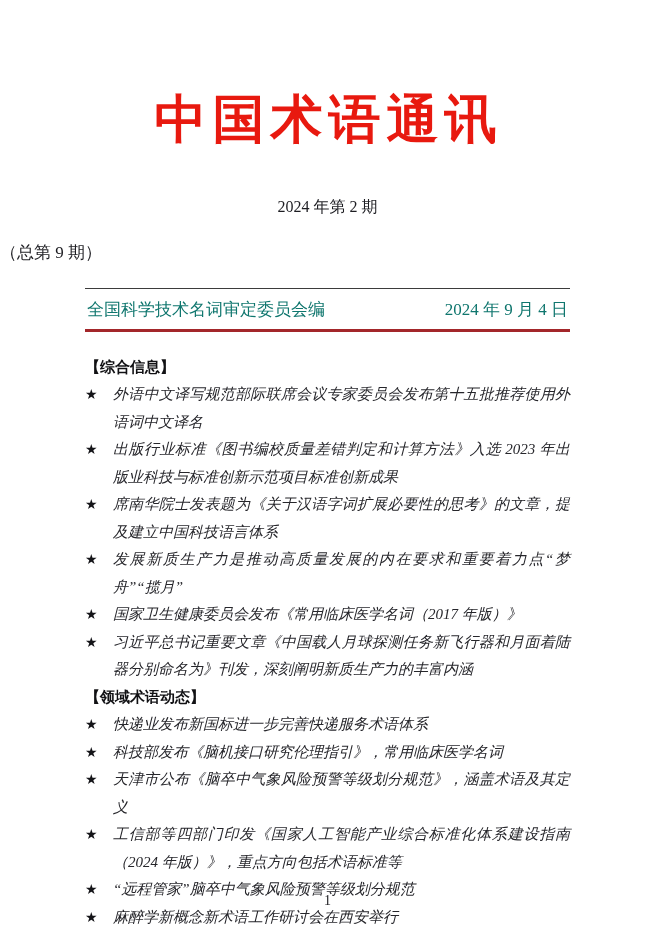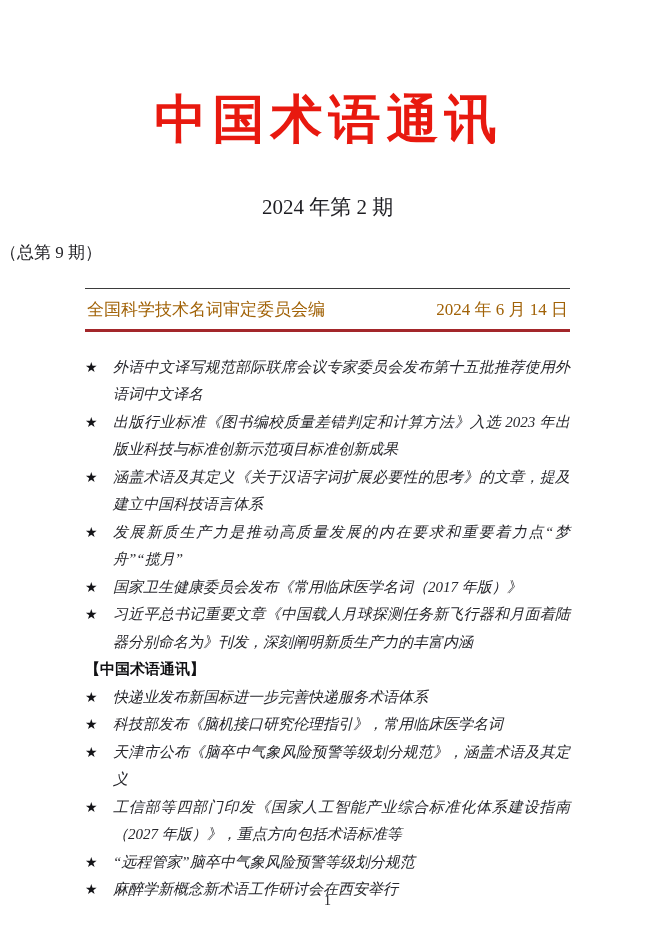--- a/index.html
+++ b/index.html
@@ -19,41 +19,41 @@
     text-align: center;
     font-size: 52px;
     font-weight: 700;
     letter-spacing: 6px;
     line-height: 1.3;
     color: #e8190f;
   }
   .issue-line {
     margin-top: 42px;
     text-align: center;
-    font-size: 21px;
+    font-size: 16px;
     line-height: 22px;
     color: #1d1d22;
   }
   .total-line {
     margin-top: 24px;
     font-size: 17px;
     line-height: 22px;
     color: #1d1d22;
   }
   .editor-row {
     margin: 24px 85px 0 85px;
     border-top: 1px solid #3b3b3b;
     border-bottom: 3px solid #a3262a;
     padding: 9px 2px 8px 2px;
     display: flex;
     justify-content: space-between;
     align-items: baseline;
     font-size: 17px;
     line-height: 23px;
-    color: #a16207;
+    color: #0f766e;
   }
   .body-content {
     margin: 22px 85px 0 85px;
     font-size: 15px;
     line-height: 27.5px;
     color: #26262b;
   }
   .section-header {
     font-weight: 700;
     color: #111114;
@@ -88,68 +88,69 @@
 <div class="page">
 
   <h1 class="title">中国术语通讯</h1>
 
   <div class="issue-line">2024 年第 2 期</div>
 
   <div class="total-line">（总第 9 期）</div>
 
   <div class="editor-row">
     <span>全国科学技术名词审定委员会编</span>
-    <span>2024 年 6 月 14 日</span>
+    <span>2024 年 9 月 4 日</span>
   </div>
 
   <div class="body-content">
 
+    <div class="section-header">【综合信息】</div>
 
     <div class="item">
       <span class="star">★</span>
       <span class="item-text">外语中文译写规范部际联席会议专家委员会发布第十五批推荐使用外语词中文译名</span>
     </div>
     <div class="item">
       <span class="star">★</span>
       <span class="item-text">出版行业标准《图书编校质量差错判定和计算方法》入选 2023 年出版业科技与标准创新示范项目标准创新成果</span>
     </div>
     <div class="item">
       <span class="star">★</span>
-      <span class="item-text">涵盖术语及其定义《关于汉语字词扩展必要性的思考》的文章，提及建立中国科技语言体系</span>
+      <span class="item-text">席南华院士发表题为《关于汉语字词扩展必要性的思考》的文章，提及建立中国科技语言体系</span>
     </div>
     <div class="item">
       <span class="star">★</span>
       <span class="item-text">发展新质生产力是推动高质量发展的内在要求和重要着力点“梦舟”“揽月”</span>
     </div>
     <div class="item">
       <span class="star">★</span>
       <span class="item-text">国家卫生健康委员会发布《常用临床医学名词（2017 年版）》</span>
     </div>
     <div class="item">
       <span class="star">★</span>
       <span class="item-text">习近平总书记重要文章《中国载人月球探测任务新飞行器和月面着陆器分别命名为》刊发，深刻阐明新质生产力的丰富内涵</span>
     </div>
 
-    <div class="section-header">【中国术语通讯】</div>
+    <div class="section-header">【领域术语动态】</div>
 
     <div class="item">
       <span class="star">★</span>
       <span class="item-text">快递业发布新国标进一步完善快递服务术语体系</span>
     </div>
     <div class="item">
       <span class="star">★</span>
       <span class="item-text">科技部发布《脑机接口研究伦理指引》，常用临床医学名词</span>
     </div>
     <div class="item">
       <span class="star">★</span>
       <span class="item-text">天津市公布《脑卒中气象风险预警等级划分规范》，涵盖术语及其定义</span>
     </div>
     <div class="item">
       <span class="star">★</span>
-      <span class="item-text">工信部等四部门印发《国家人工智能产业综合标准化体系建设指南（2027 年版）》，重点方向包括术语标准等</span>
+      <span class="item-text">工信部等四部门印发《国家人工智能产业综合标准化体系建设指南（2024 年版）》，重点方向包括术语标准等</span>
     </div>
     <div class="item">
       <span class="star">★</span>
       <span class="item-text">“远程管家”脑卒中气象风险预警等级划分规范</span>
     </div>
     <div class="item">
       <span class="star">★</span>
       <span class="item-text">麻醉学新概念新术语工作研讨会在西安举行</span>
     </div>
 

